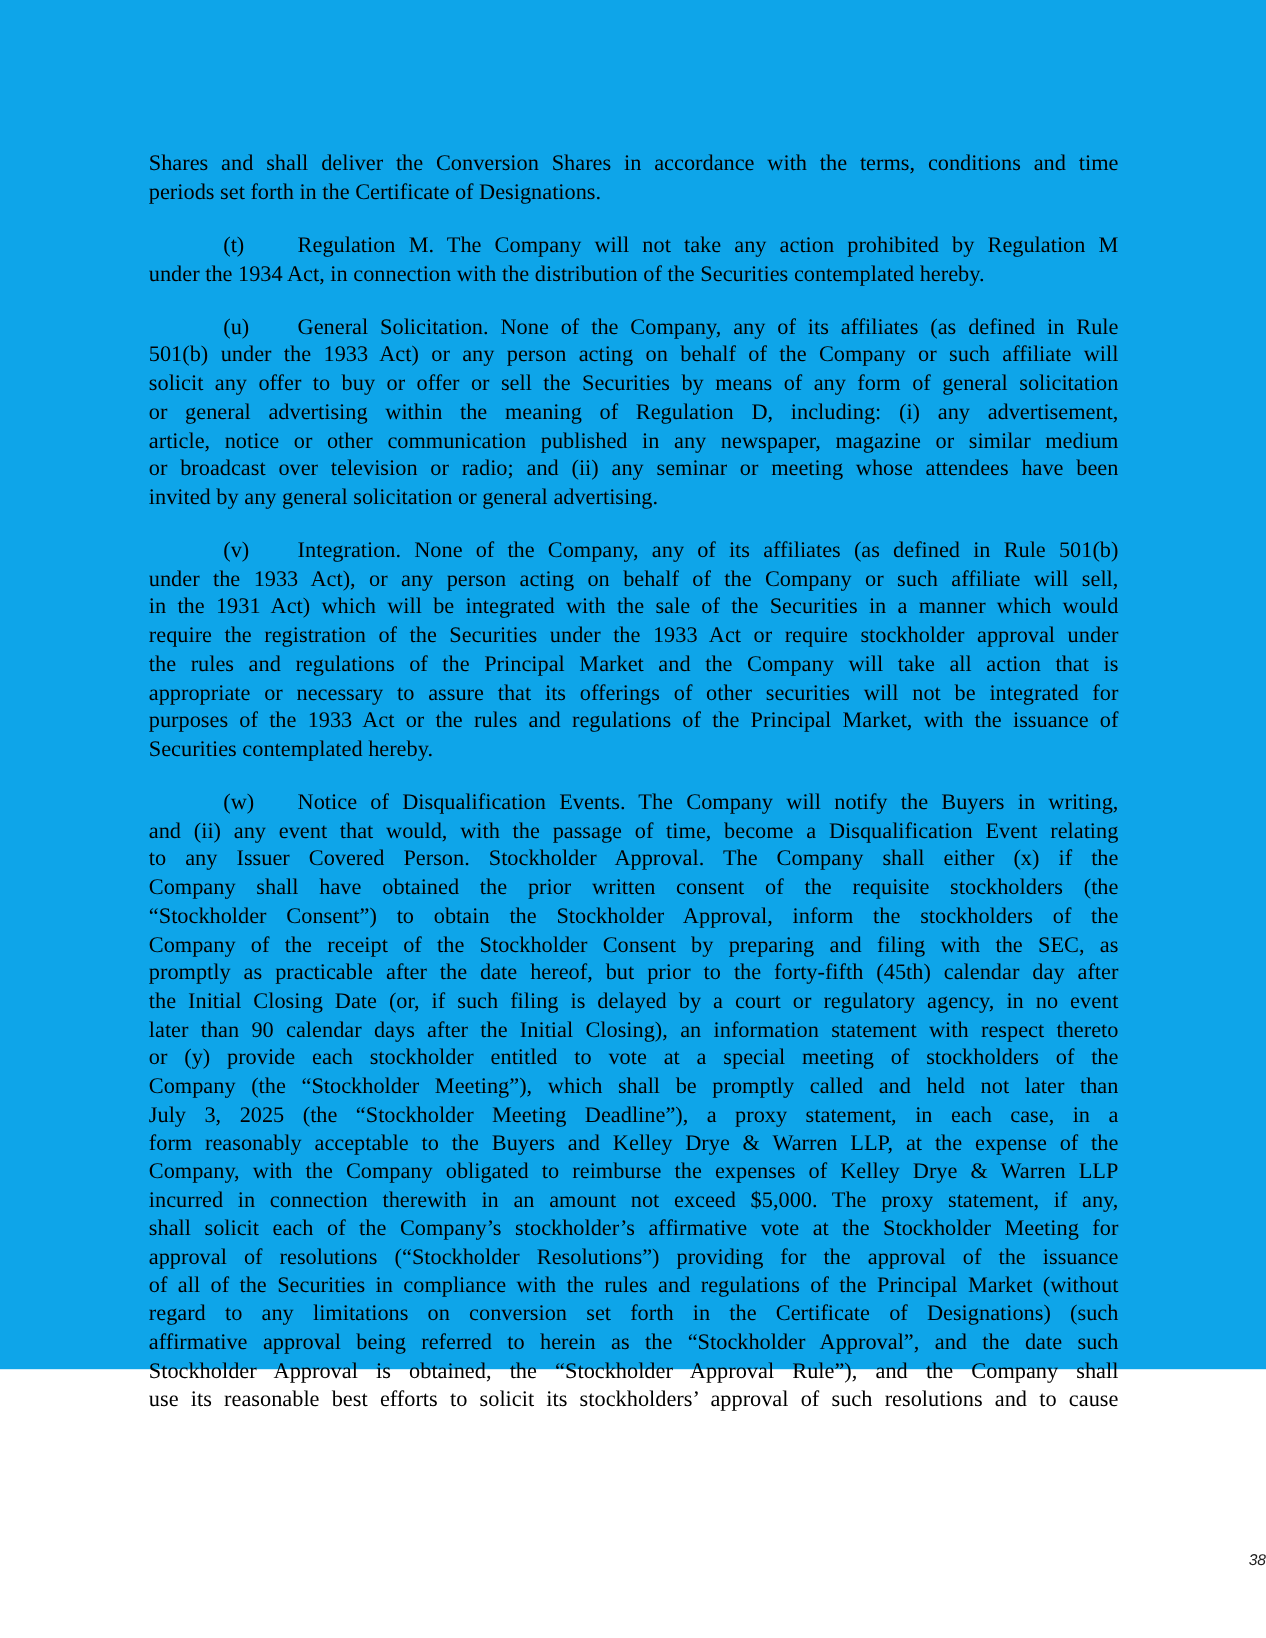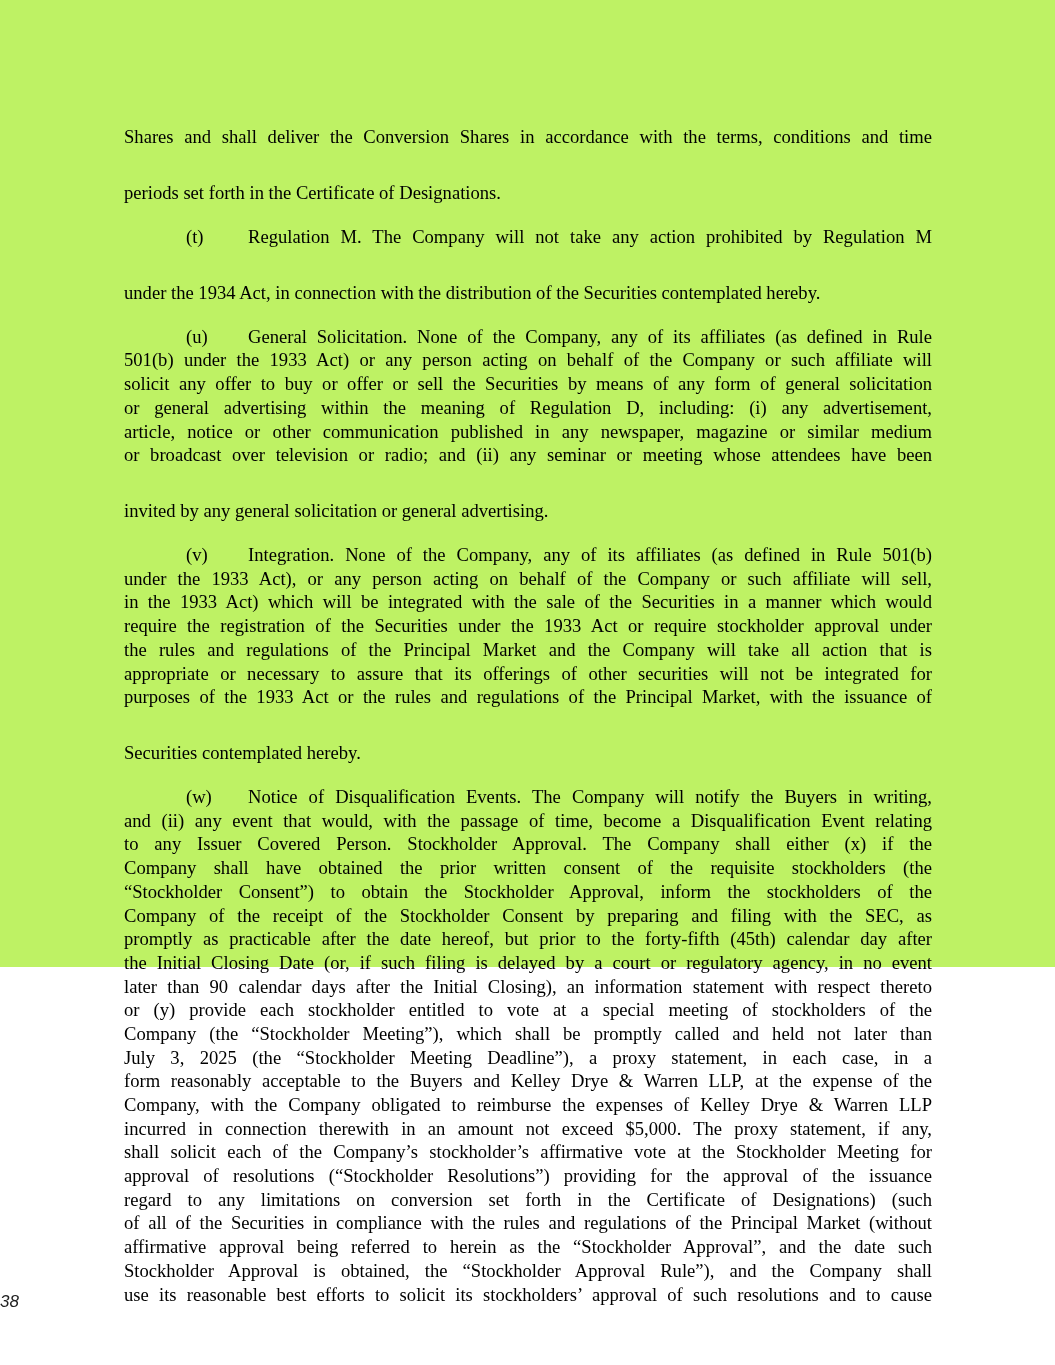--- a/index.html
+++ b/index.html
@@ -1,39 +1,39 @@
 <!DOCTYPE html>
 <html><head>
 <meta charset="utf-8">
 <style>
   html, body { margin: 0; padding: 0; background: #ffffff; }
   body { width: 1055px; height: 1365px; position: relative; overflow: hidden; }
   .page {
-    position: absolute; left: 0; top: 0; width: 1055px; height: 967px;
-    background: #bef264; color: #000000;
+    position: absolute; left: 0; top: 0; width: 1055px; height: 1141px;
+    background: #0ea5e9; color: #000000;
     font-family: "Liberation Serif", "DejaVu Serif", serif;
     font-size: 18.6px;
   }
   .body {
     position: absolute; left: 124px; top: 125px; width: 808px;
   }
   .para { margin: 0 0 20.5px 0; }
   .line {
     display: block; height: 23.7px; line-height: 23.7px;
     white-space: nowrap; text-align: justify; text-align-last: justify;
   }
-  .line.last { text-align-last: left; margin-top: 32px; }
+  .line.last { text-align-last: left; }
   .indent { display: inline-block; width: 62px; }
   .num { display: inline-block; width: 62px; }
   .u { text-underline-offset: 2px; }
   .b { font-weight: normal; }
   .page-number {
     position: absolute; left: 0; width: 1055px; top: 1292px;
-    text-align: left; font-family: "Liberation Sans", "DejaVu Sans", sans-serif;
-    font-style: italic; font-size: 17px; color: #222;
+    text-align: right; font-family: "Liberation Sans", "DejaVu Sans", sans-serif;
+    font-style: italic; font-size: 13px; color: #222;
   }
 </style>
 </head>
 <body>
 
 <div class="page">
   <div class="body">
 
     <div class="para">
       <span class="line">Shares and shall deliver the Conversion Shares in accordance with the terms, conditions and time</span>
@@ -51,21 +51,21 @@
       <span class="line">solicit any offer to buy or offer or sell the Securities by means of any form of general solicitation</span>
       <span class="line">or general advertising within the meaning of Regulation D, including:  (i) any advertisement,</span>
       <span class="line">article, notice or other communication published in any newspaper, magazine or similar medium</span>
       <span class="line">or broadcast over television or radio; and (ii) any seminar or meeting whose attendees have been</span>
       <span class="line last">invited by any general solicitation or general advertising.</span>
     </div>
 
     <div class="para">
       <span class="line"><span class="indent"></span><span class="num">(v)</span><span class="u">Integration</span><span>.  None of the Company, any of its affiliates (as defined in Rule 501(b)</span></span>
       <span class="line">under the 1933 Act), or any person acting on behalf of the Company or such affiliate will sell,</span>
-      <span class="line">in the 1933 Act) which will be integrated with the sale of the Securities in a manner which would</span>
+      <span class="line">in the 1931 Act) which will be integrated with the sale of the Securities in a manner which would</span>
       <span class="line">require the registration of the Securities under the 1933 Act or require stockholder approval under</span>
       <span class="line">the rules and regulations of the Principal Market and the Company will take all action that is</span>
       <span class="line">appropriate or necessary to assure that its offerings of other securities will not be integrated for</span>
       <span class="line">purposes of the 1933 Act or the rules and regulations of the Principal Market, with the issuance of</span>
       <span class="line last">Securities contemplated hereby.</span>
     </div>
 
     <div class="para">
       <span class="line"><span class="indent"></span><span class="num">(w)</span><span class="u">Notice of Disqualification Events</span><span>.  The Company will notify the Buyers in writing,</span></span>
       <span class="line">and (ii) any event that would, with the passage of time, become a Disqualification Event relating</span>
@@ -77,22 +77,22 @@
       <span class="line">the Initial Closing Date (or, if such filing is delayed by a court or regulatory agency, in no event</span>
       <span class="line">later than 90 calendar days after the Initial Closing), an information statement with respect thereto</span>
       <span class="line">or (y) provide each stockholder entitled to vote at a special meeting of stockholders of the</span>
       <span class="line"><span>Company (the “</span><span class="b">Stockholder Meeting</span><span>”), which shall be promptly called and held not later than</span></span>
       <span class="line"><span>July 3, 2025 (the “</span><span class="b">Stockholder Meeting Deadline</span><span>”), a proxy statement, in each case, in a</span></span>
       <span class="line">form reasonably acceptable to the Buyers and Kelley Drye &amp; Warren LLP, at the expense of the</span>
       <span class="line">Company, with the Company obligated to reimburse the expenses of Kelley Drye &amp; Warren LLP</span>
       <span class="line">incurred in connection therewith in an amount not exceed $5,000.  The proxy statement, if any,</span>
       <span class="line">shall solicit each of the Company’s stockholder’s affirmative vote at the Stockholder Meeting for</span>
       <span class="line"><span>approval of resolutions (“</span><span class="b">Stockholder Resolutions</span><span>”) providing for the approval of the issuance</span></span>
+      <span class="line">of all of the Securities in compliance with the rules and regulations of the Principal Market (without</span>
       <span class="line">regard to any limitations on conversion set forth in the Certificate of Designations) (such</span>
-      <span class="line">of all of the Securities in compliance with the rules and regulations of the Principal Market (without</span>
       <span class="line"><span>affirmative approval being referred to herein as the “</span><span class="b">Stockholder Approval</span><span>”, and the date such</span></span>
       <span class="line"><span>Stockholder Approval is obtained, the “</span><span class="b">Stockholder Approval Rule</span><span>”), and the Company shall</span></span>
       <span class="line">use its reasonable best efforts to solicit its stockholders’ approval of such resolutions and to cause</span>
     </div>
 
   </div>
 
   <div class="page-number">38</div>
 </div>
 

